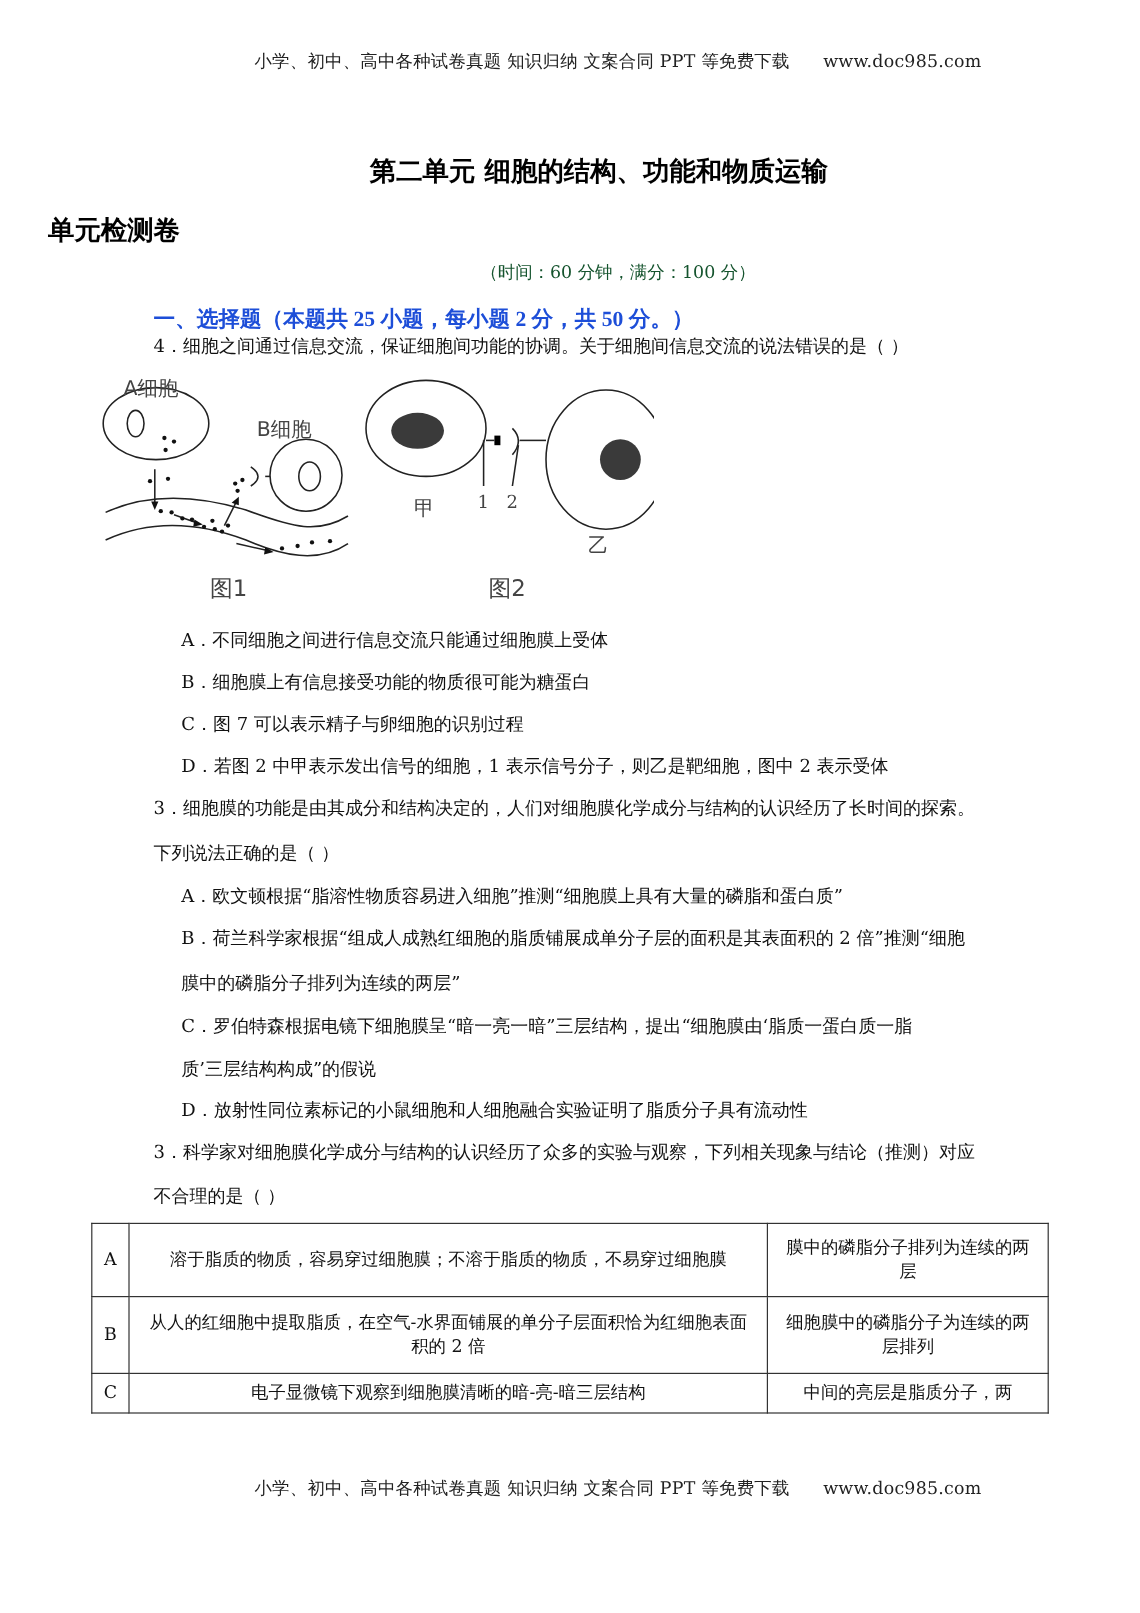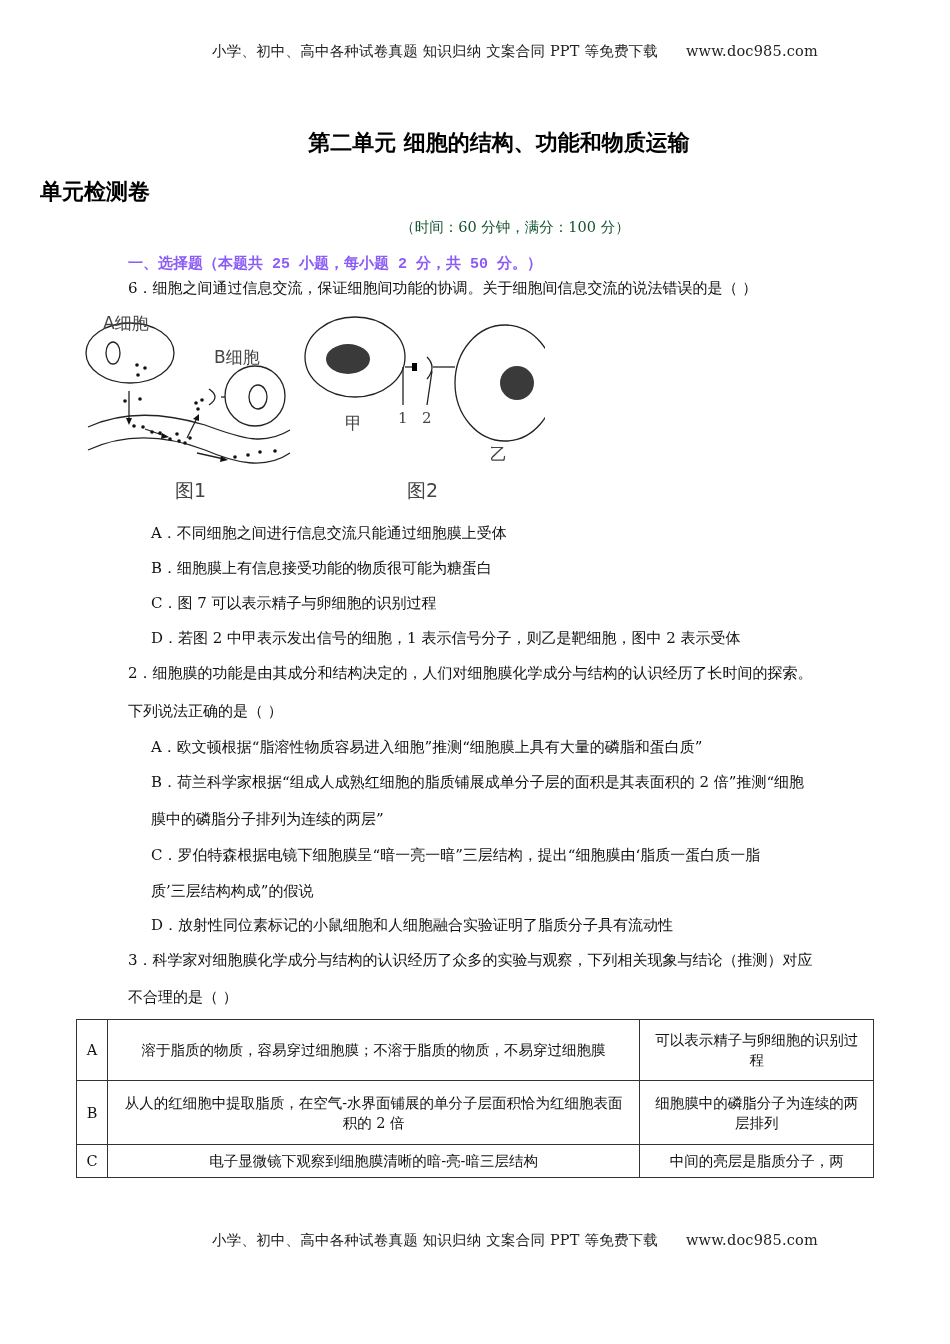--- a/index.html
+++ b/index.html
@@ -29,22 +29,22 @@
     .title2 {
       left: 0; width: 950px; text-align: left; top: 177px;
       font-family: "DejaVu Sans", "Liberation Sans", sans-serif;
       font-weight: bold; font-size: 22px; color: #000;
     }
     .timeinfo {
       left: 0; width: 950px; text-align: center; top: 218px;
       font-size: 14.5px; color: #14532d;
     }
     .section {
-      left: 88px; top: 254px; font-size: 15px; font-weight: bold;
-      font-family: Liberation Mono, monospace; color: #8b5cf6;
+      left: 88px; top: 254px; font-size: 18px; font-weight: bold;
+      font-family: Liberation Serif, serif; color: #1d4ed8;
     }
     .q { left: 88px; font-size: 15px; color: #111; }
     .opt { left: 111px; font-size: 15px; color: #111; }
     .figure { position: absolute; left: 85px; top: 305px; }
     .tbl {
       position: absolute; left: 76px; top: 1019px; width: 798px;
       border-collapse: collapse; font-size: 14.5px; color: #111;
     }
     .tbl td {
       border: 1.3px solid #333; text-align: center; vertical-align: middle;
@@ -58,21 +58,21 @@
 <div class="abs banner" style="top:42px;">
   <span>小学、初中、高中各种试卷真题  知识归纳  文案合同  PPT 等免费下载</span><span class="url">www.doc985.com</span>
 </div>
 
 <div class="abs title1">第二单元  细胞的结构、功能和物质运输</div>
 <div class="abs title2">单元检测卷</div>
 <div class="abs timeinfo">（时间：60 分钟，满分：100 分）</div>
 
 <div class="abs section">一、选择题（本题共 25 小题，每小题 2 分，共 50 分。）</div>
 
-<div class="abs q" style="top:279px;">6．细胞之间通过信息交流，保证细胞间功能的协调。关于细胞间信息交流的说法错误的是（     ）</div>
+<div class="abs q" style="top:279px;">4．细胞之间通过信息交流，保证细胞间功能的协调。关于细胞间信息交流的说法错误的是（     ）</div>
 
 <svg class="figure" width="460" height="205" viewBox="0 0 460 205" xmlns="http://www.w3.org/2000/svg">
   <g fill="none" stroke="#222" stroke-width="1.3">
 
     <ellipse cx="45" cy="48" rx="44" ry="30"></ellipse>
     <ellipse cx="28" cy="48" rx="7" ry="11"></ellipse>
 
     <circle cx="170" cy="91" r="30"></circle>
     <ellipse cx="173" cy="92" rx="9" ry="12"></ellipse>
     <line x1="136" y1="92" x2="140" y2="92"></line>
@@ -141,21 +141,21 @@
     <text x="405" y="155" font-size="17">乙</text>
     <text x="322" y="192" font-size="19" font-family="DejaVu Sans, Liberation Sans, sans-serif">图2</text>
   </g>
 </svg>
 
 <div class="abs opt" style="top:524px;">A．不同细胞之间进行信息交流只能通过细胞膜上受体</div>
 <div class="abs opt" style="top:559px;">B．细胞膜上有信息接受功能的物质很可能为糖蛋白</div>
 <div class="abs opt" style="top:594px;">C．图 7 可以表示精子与卵细胞的识别过程</div>
 <div class="abs opt" style="top:629px;">D．若图 2 中甲表示发出信号的细胞，1 表示信号分子，则乙是靶细胞，图中 2 表示受体</div>
 
-<div class="abs q" style="top:664px;">2．细胞膜的功能是由其成分和结构决定的，人们对细胞膜化学成分与结构的认识经历了长时间的探索。</div>
+<div class="abs q" style="top:664px;">3．细胞膜的功能是由其成分和结构决定的，人们对细胞膜化学成分与结构的认识经历了长时间的探索。</div>
 <div class="abs q" style="top:702px;">下列说法正确的是（     ）</div>
 <div class="abs opt" style="top:738px;">A．欧文顿根据“脂溶性物质容易进入细胞”推测“细胞膜上具有大量的磷脂和蛋白质”</div>
 <div class="abs opt" style="top:773px;">B．荷兰科学家根据“组成人成熟红细胞的脂质铺展成单分子层的面积是其表面积的 2 倍”推测“细胞</div>
 <div class="abs opt" style="top:810px;">膜中的磷脂分子排列为连续的两层”</div>
 <div class="abs opt" style="top:846px;">C．罗伯特森根据电镜下细胞膜呈“暗一亮一暗”三层结构，提出“细胞膜由‘脂质一蛋白质一脂</div>
 <div class="abs opt" style="top:882px;">质’三层结构构成”的假说</div>
 <div class="abs opt" style="top:916px;">D．放射性同位素标记的小鼠细胞和人细胞融合实验证明了脂质分子具有流动性</div>
 
 <div class="abs q" style="top:951px;">3．科学家对细胞膜化学成分与结构的认识经历了众多的实验与观察，下列相关现象与结论（推测）对应</div>
 <div class="abs q" style="top:988px;">不合理的是（        ）</div>
@@ -163,21 +163,21 @@
 <table class="tbl">
   <colgroup>
     <col style="width:31px">
     <col style="width:533px">
     <col style="width:234px">
   </colgroup>
   <tbody>
   <tr style="height:61px;">
     <td class="lbl">A</td>
     <td>溶于脂质的物质，容易穿过细胞膜；不溶于脂质的物质，不易穿过细胞膜</td>
-    <td>可以表示精子与卵细胞的识别过程</td>
+    <td>膜中的磷脂分子排列为连续的两层</td>
   </tr>
   <tr style="height:64px;">
     <td class="lbl">B</td>
     <td>从人的红细胞中提取脂质，在空气-水界面铺展的单分子层面积恰为红细胞表面积的 2 倍</td>
     <td>细胞膜中的磷脂分子为连续的两层排列</td>
   </tr>
   <tr style="height:33px;">
     <td class="lbl">C</td>
     <td>电子显微镜下观察到细胞膜清晰的暗-亮-暗三层结构</td>
     <td>中间的亮层是脂质分子，两</td>

